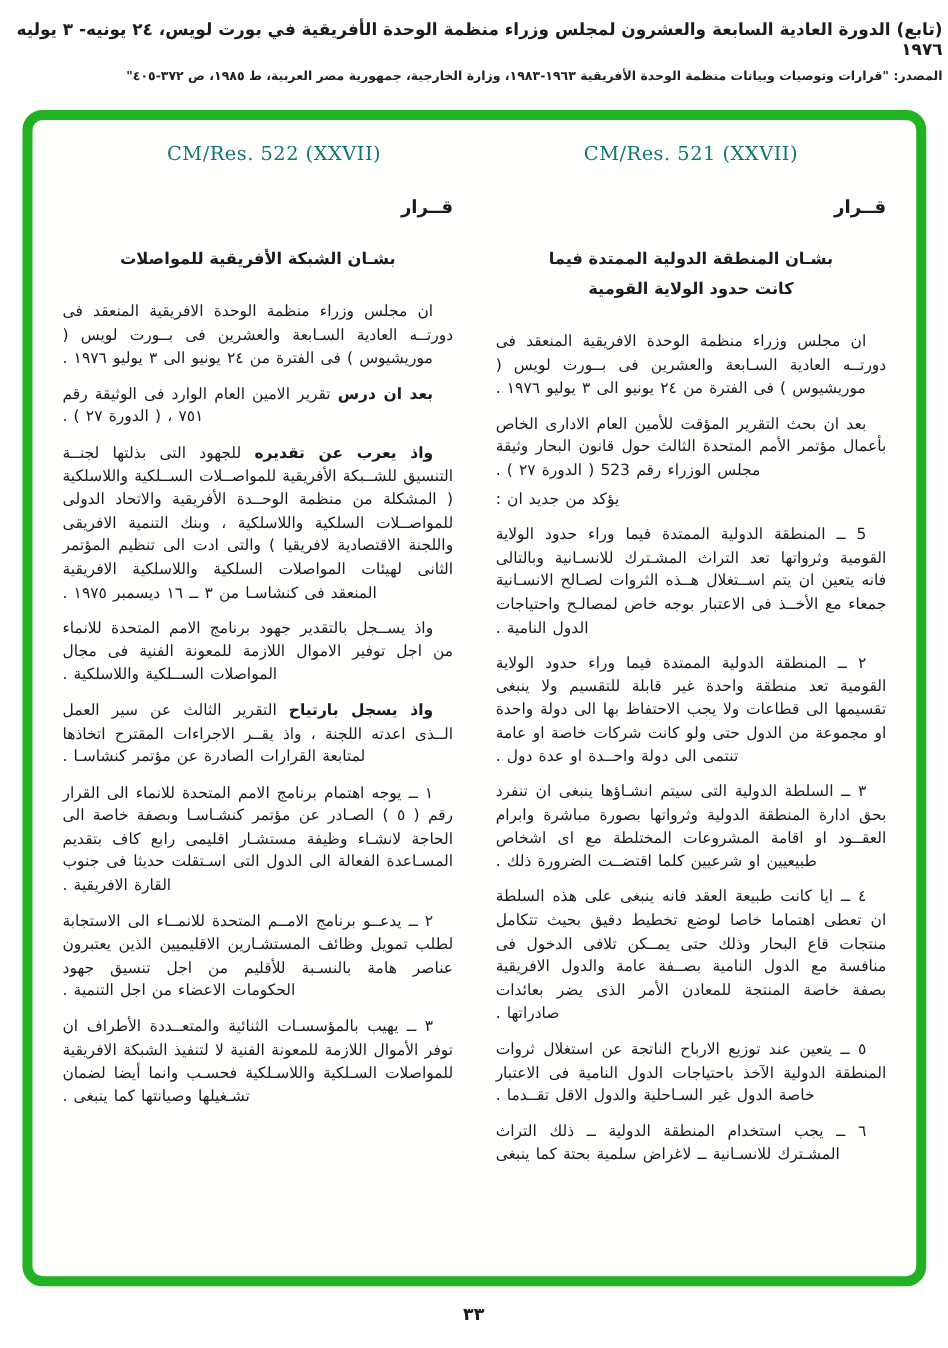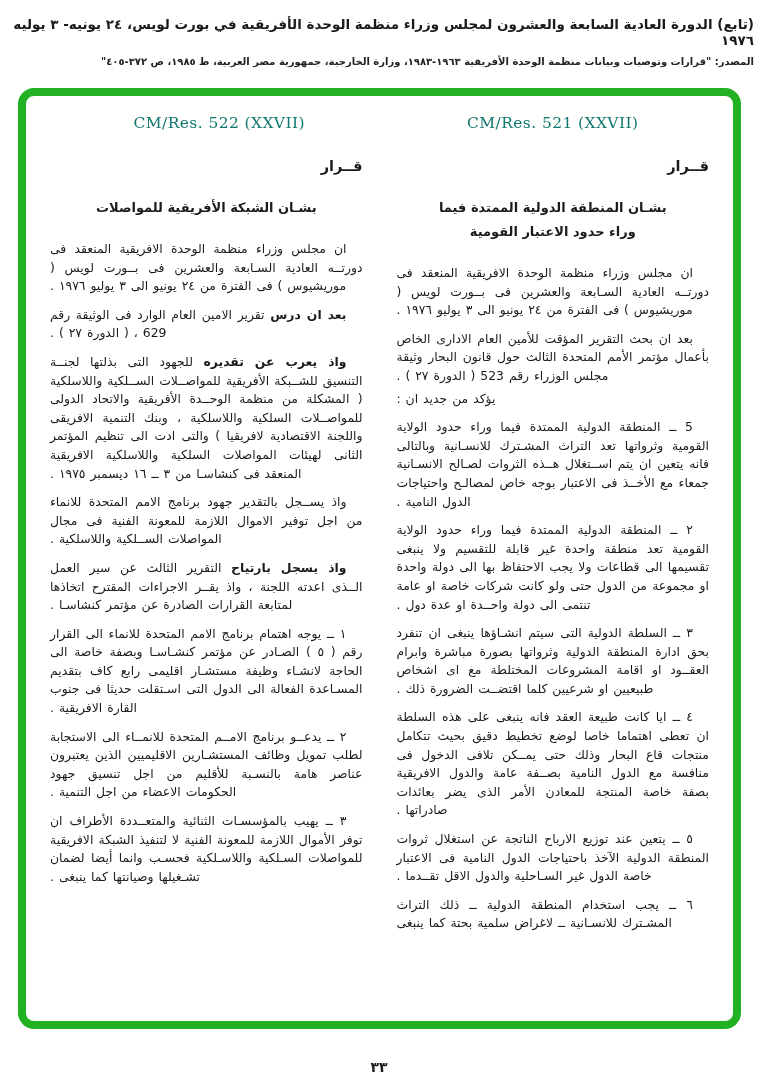--- a/index.html
+++ b/index.html
@@ -87,21 +87,21 @@
     font-weight: bold;
     font-size: 13px;
     line-height: 24px;
     margin: 0;
   }
   .title-block { margin-bottom: 20px; }
   .continuation { margin-bottom: 34px; }
   .lead { font-weight: bold; }
   .page-number {
     position: absolute;
-    bottom: 3px;
+    bottom: 18px;
     left: 0;
     right: 0;
     text-align: center;
     font-size: 14px;
     font-weight: bold;
   }
 </style>
 </head>
 <body style="color: rgb(27, 27, 27);">
 
@@ -111,41 +111,41 @@
 </div>
 
 <div class="frame" style="border-color: rgb(34, 177, 34);">
   <div class="columns">
 
     <div class="col">
       <div class="res-code">CM/Res. 521 (XXVII)</div>
       <div class="decision-word">قــرار</div>
       <div class="title-block">
         <p class="res-title">بشـان المنطقة الدولية الممتدة فيما</p>
-        <p class="res-title">وراء حدود الاعتبار القومية</p>
+        <p class="res-title">كانت حدود الولاية القومية</p>
       </div>
       <p class="body-par">ان مجلس وزراء منظمة الوحدة الافريقية المنعقد فى دورتــه العادية السـابعة والعشرين فى بــورت لويس ( موريشيوس ) فى الفترة من ٢٤ يونيو الى ٣ يوليو ١٩٧٦ .</p>
       <p class="body-par no-space-after">بعد ان بحث التقرير المؤقت للأمين العام الادارى الخاص بأعمال مؤتمر الأمم المتحدة الثالث حول قانون البحار وثيقة مجلس الوزراء رقم 523 ( الدورة ٢٧ ) .</p>
       <p class="body-par">يؤكد من جديد ان :</p>
       <p class="body-par">5 ــ المنطقة الدولية الممتدة فيما وراء حدود الولاية القومية وثرواتها تعد التراث المشـترك للانسـانية وبالتالى فانه يتعين ان يتم اســتغلال هــذه الثروات لصـالح الانسـانية جمعاء مع الأخــذ فى الاعتبار بوجه خاص لمصالـح واحتياجات الدول النامية .</p>
       <p class="body-par">٢ ــ المنطقة الدولية الممتدة فيما وراء حدود الولاية القومية تعد منطقة واحدة غير قابلة للتقسيم ولا ينبغى تقسيمها الى قطاعات ولا يجب الاحتفاظ بها الى دولة واحدة او مجموعة من الدول حتى ولو كانت شركات خاصة او عامة تنتمى الى دولة واحــدة او عدة دول .</p>
       <p class="body-par">٣ ــ السلطة الدولية التى سيتم انشـاؤها ينبغى ان تنفرد بحق ادارة المنطقة الدولية وثرواتها بصورة مباشرة وابرام العقــود او اقامة المشروعات المختلطة مع اى اشخاص طبيعيين او شرعيين كلما اقتضــت الضرورة ذلك .</p>
       <p class="body-par">٤ ــ ايا كانت طبيعة العقد فانه ينبغى على هذه السلطة ان تعطى اهتماما خاصا لوضع تخطيط دقيق بحيث تتكامل منتجات قاع البحار وذلك حتى يمــكن تلافى الدخول فى منافسة مع الدول النامية بصــفة عامة والدول الافريقية بصفة خاصة المنتجة للمعادن الأمر الذى يضر بعائدات صادراتها .</p>
       <p class="body-par">٥ ــ يتعين عند توزيع الارباح الناتجة عن استغلال ثروات المنطقة الدولية الآخذ باحتياجات الدول النامية فى الاعتبار خاصة الدول غير السـاحلية والدول الاقل تقــدما .</p>
       <p class="body-par">٦ ــ يجب استخدام المنطقة الدولية ــ ذلك التراث المشـترك للانسـانية ــ لاغراض سلمية بحتة كما ينبغى</p>
     </div>
 
     <div class="col">
       <div class="res-code indented">CM/Res. 522 (XXVII)</div>
       <div class="decision-word">قــرار</div>
       <div class="title-block">
         <p class="res-title">بشـان الشبكة الأفريقية للمواصلات</p>
       </div>
       <p class="body-par">ان مجلس وزراء منظمة الوحدة الافريقية المنعقد فى دورتــه العادية السـابعة والعشرين فى بــورت لويس ( موريشيوس ) فى الفترة من ٢٤ يونيو الى ٣ يوليو ١٩٧٦ .</p>
-      <p class="body-par"><span class="lead">بعد ان درس</span><span> تقرير الامين العام الوارد فى الوثيقة رقم 629 ، ( الدورة ٢٧ ) .</span></p>
+      <p class="body-par"><span class="lead">بعد ان درس</span><span> تقرير الامين العام الوارد فى الوثيقة رقم ٧٥١ ، ( الدورة ٢٧ ) .</span></p>
       <p class="body-par"><span class="lead">واذ يعرب عن تقديره</span><span> للجهود التى بذلتها لجنــة التنسيق للشــبكة الأفريقية للمواصــلات الســلكية واللاسلكية ( المشكلة من منظمة الوحــدة الأفريقية والاتحاد الدولى للمواصــلات السلكية واللاسلكية ، وبنك التنمية الافريقى واللجنة الاقتصادية لافريقيا ) والتى ادت الى تنظيم المؤتمر الثانى لهيئات المواصلات السلكية واللاسلكية الافريقية المنعقد فى كنشاسـا من ٣ ــ ١٦ ديسمبر ١٩٧٥ .</span></p>
       <p class="body-par">واذ يســجل بالتقدير جهود برنامج الامم المتحدة للانماء من اجل توفير الاموال اللازمة للمعونة الفنية فى مجال المواصلات الســلكية واللاسلكية .</p>
       <p class="body-par"><span class="lead">واذ يسجل بارتياح</span><span> التقرير الثالث عن سير العمل الــذى اعدته اللجنة ، واذ يقــر الاجراءات المقترح اتخاذها لمتابعة القرارات الصادرة عن مؤتمر كنشاسـا .</span></p>
       <p class="body-par">١ ــ يوجه اهتمام برنامج الامم المتحدة للانماء الى القرار رقم ( ٥ ) الصـادر عن مؤتمر كنشـاسـا وبصفة خاصة الى الحاجة لانشـاء وظيفة مستشـار اقليمى رابع كاف بتقديم المسـاعدة الفعالة الى الدول التى اسـتقلت حديثا فى جنوب القارة الافريقية .</p>
       <p class="body-par">٢ ــ يدعــو برنامج الامــم المتحدة للانمــاء الى الاستجابة لطلب تمويل وظائف المستشـارين الاقليميين الذين يعتبرون عناصر هامة بالنسـبة للأقليم من اجل تنسيق جهود الحكومات الاعضاء من اجل التنمية .</p>
       <p class="body-par">٣ ــ يهيب بالمؤسسـات الثنائية والمتعــددة الأطراف ان توفر الأموال اللازمة للمعونة الفنية لا لتنفيذ الشبكة الافريقية للمواصلات السـلكية واللاسـلكية فحسـب وانما أيضا لضمان تشـغيلها وصيانتها كما ينبغى .</p>
     </div>
 
   </div>
 </div>

